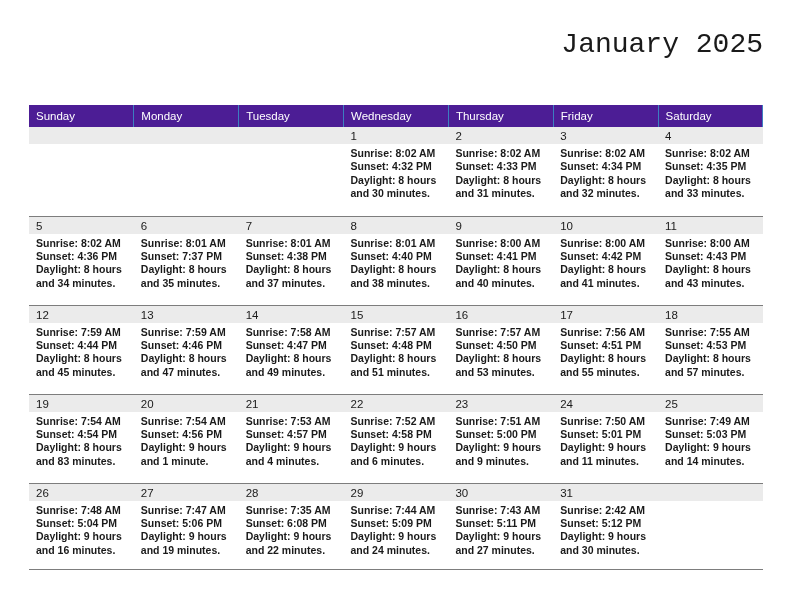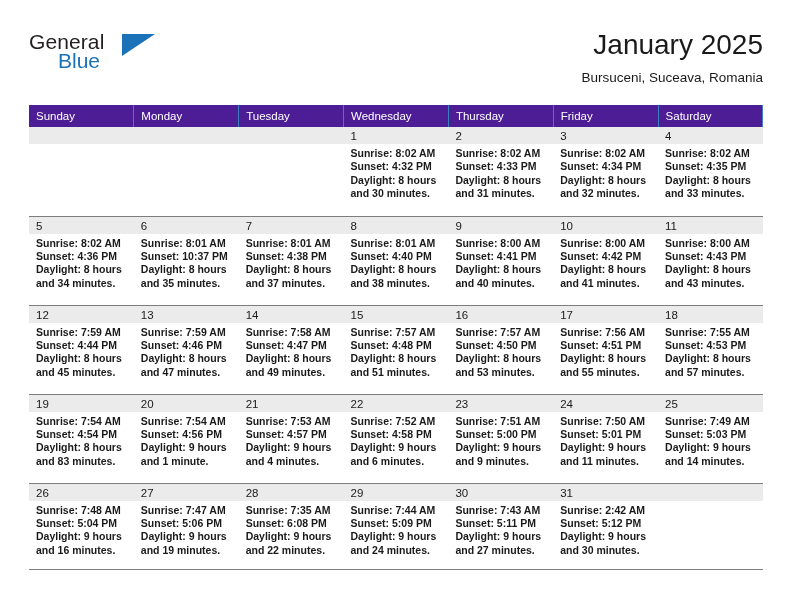--- a/index.html
+++ b/index.html
@@ -61,21 +61,22 @@
     width: 0;
     height: 0;
     border-left: 33px solid #1b72b8;
     border-bottom: 22px solid transparent;
   }
 
   .title-block {
     position: absolute;
     right: 0;
     top: 0;
-    text-align: right;
+    text-align: left;
+    font-family: Liberation Mono, monospace;
   }
   .cal-title {
     font-size: 28px;
     font-weight: normal;
     color: #1a1a1a;
     line-height: 34px;
     white-space: nowrap;
   }
   .cal-subtitle {
     font-size: 13.5px;
@@ -154,29 +155,23 @@
     background: #7d7d7d;
   }
 </style>
 </head>
 <body>
 
 <div class="page">
 
   <div class="header">
 
-    <div class="brand">
-      <span class="brand-general">General</span>
-      <span class="brand-triangle"></span>
-      <span class="brand-blue">Blue</span>
-    </div>
 
     <div class="title-block">
       <div class="cal-title">January 2025</div>
-      <div class="cal-subtitle">Bursuceni, Suceava, Romania</div>
     </div>
 
   </div>
 
   <table class="calendar">
     <colgroup>
       <col>
         <col>
         <col>
         <col>
@@ -285,21 +280,21 @@
                 <div>Daylight: 8 hours</div>
                 <div>and 34 minutes.</div>
               </div>
             </div>
           </td>
           <td>
             <div class="cell-inner">
               <div class="daynum-band">6</div>
               <div class="details">
                 <div>Sunrise: 8:01 AM</div>
-                <div>Sunset: 10:37 PM</div>
+                <div>Sunset: 7:37 PM</div>
                 <div>Daylight: 8 hours</div>
                 <div>and 35 minutes.</div>
               </div>
             </div>
           </td>
           <td>
             <div class="cell-inner">
               <div class="daynum-band">7</div>
               <div class="details">
                 <div>Sunrise: 8:01 AM</div>

